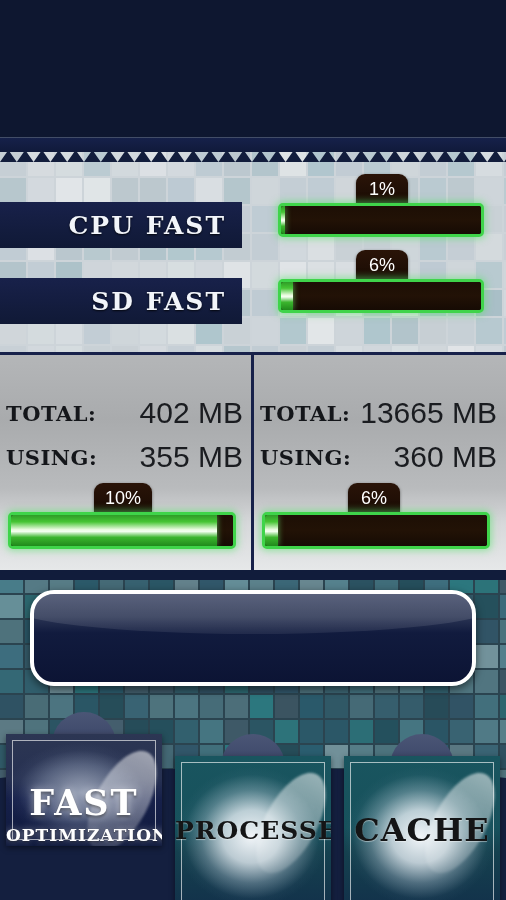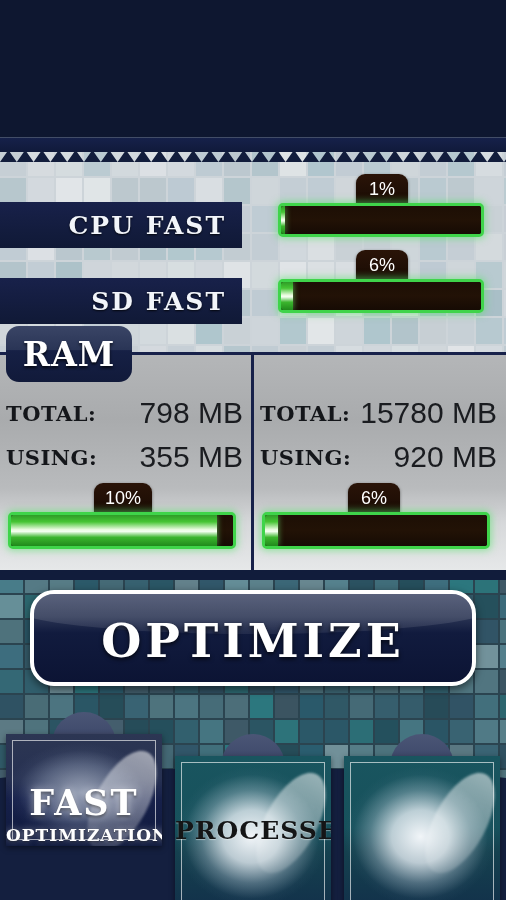--- a/index.html
+++ b/index.html
@@ -932,62 +932,60 @@
       <div class="bar-outer" style="left:0;top:29px;width:206px;height:34px;">
         <div class="bar-track"></div>
         <div class="bar-fill" id="fill-sd" style="width: 6%;"></div>
       </div>
     </div>
   </div>
 
   <div id="panels">
 
     <div class="panel" id="panel-ram">
-      <div class="panel-tab" style="left:6px;width:126px;">RAM</div>
       <div class="panel-row" style="top:36px;">
         <span class="panel-key">TOTAL:</span>
-        <span class="panel-val">798 MB</span>
+        <span class="panel-val">402 MB</span>
       </div>
       <div class="panel-row" style="top:80px;">
         <span class="panel-key">USING:</span>
         <span class="panel-val">355 MB</span>
       </div>
       <div class="bar-wrap" style="left:8px;top:128px;">
         <div class="bar-badge" id="badge-ram" style="left:86px;top:0;">10%</div>
         <div class="bar-outer" style="left:0;top:29px;width:228px;height:37px;">
           <div class="bar-track"></div>
           <div class="bar-fill" id="fill-ram" style="width: 93%;"></div>
         </div>
       </div>
     </div>
 
     <div class="panel" id="panel-rom">
       <div class="panel-row" style="top:36px;">
         <span class="panel-key">TOTAL:</span>
-        <span class="panel-val">15780 MB</span>
+        <span class="panel-val">13665 MB</span>
       </div>
       <div class="panel-row" style="top:80px;">
         <span class="panel-key">USING:</span>
-        <span class="panel-val">920 MB</span>
+        <span class="panel-val">360 MB</span>
       </div>
       <div class="bar-wrap" style="left:8px;top:128px;">
         <div class="bar-badge" id="badge-rom" style="left:86px;top:0;">6%</div>
         <div class="bar-outer" style="left:0;top:29px;width:228px;height:37px;">
           <div class="bar-track"></div>
           <div class="bar-fill" id="fill-rom" style="width: 6%;"></div>
         </div>
       </div>
     </div>
 
     <div id="panel-divider"></div>
   </div>
 
   <div id="optimize">
     <div id="optimize-gloss"></div>
-    <div id="optimize-label">OPTIMIZE</div>
   </div>
 
   <div class="bbtn" id="btn-fast" style="left:6px;top:712px;width:156px;height:177px;">
     <div class="bbtn-arch"></div>
     <div class="bbtn-card">
       <div class="bbtn-glow"></div>
       <div class="bbtn-shine"></div>
       <div class="bbtn-inner-border"></div>
       <div class="bbtn-text txt-main">FAST</div>
       <div class="bbtn-text txt-sub">OPTIMIZATION</div>
@@ -1003,16 +1001,17 @@
       <div class="bbtn-text txt-main">PROCESSES</div>
     </div>
   </div>
 
   <div class="bbtn teal" id="btn-cache" style="left:344px;top:734px;width:156px;height:177px;">
     <div class="bbtn-arch"></div>
     <div class="bbtn-card">
       <div class="bbtn-glow"></div>
       <div class="bbtn-shine"></div>
       <div class="bbtn-inner-border"></div>
+      <div class="bbtn-text txt-main">CACHE</div>
     </div>
   </div>
 
 </div>
 
 </body></html>

